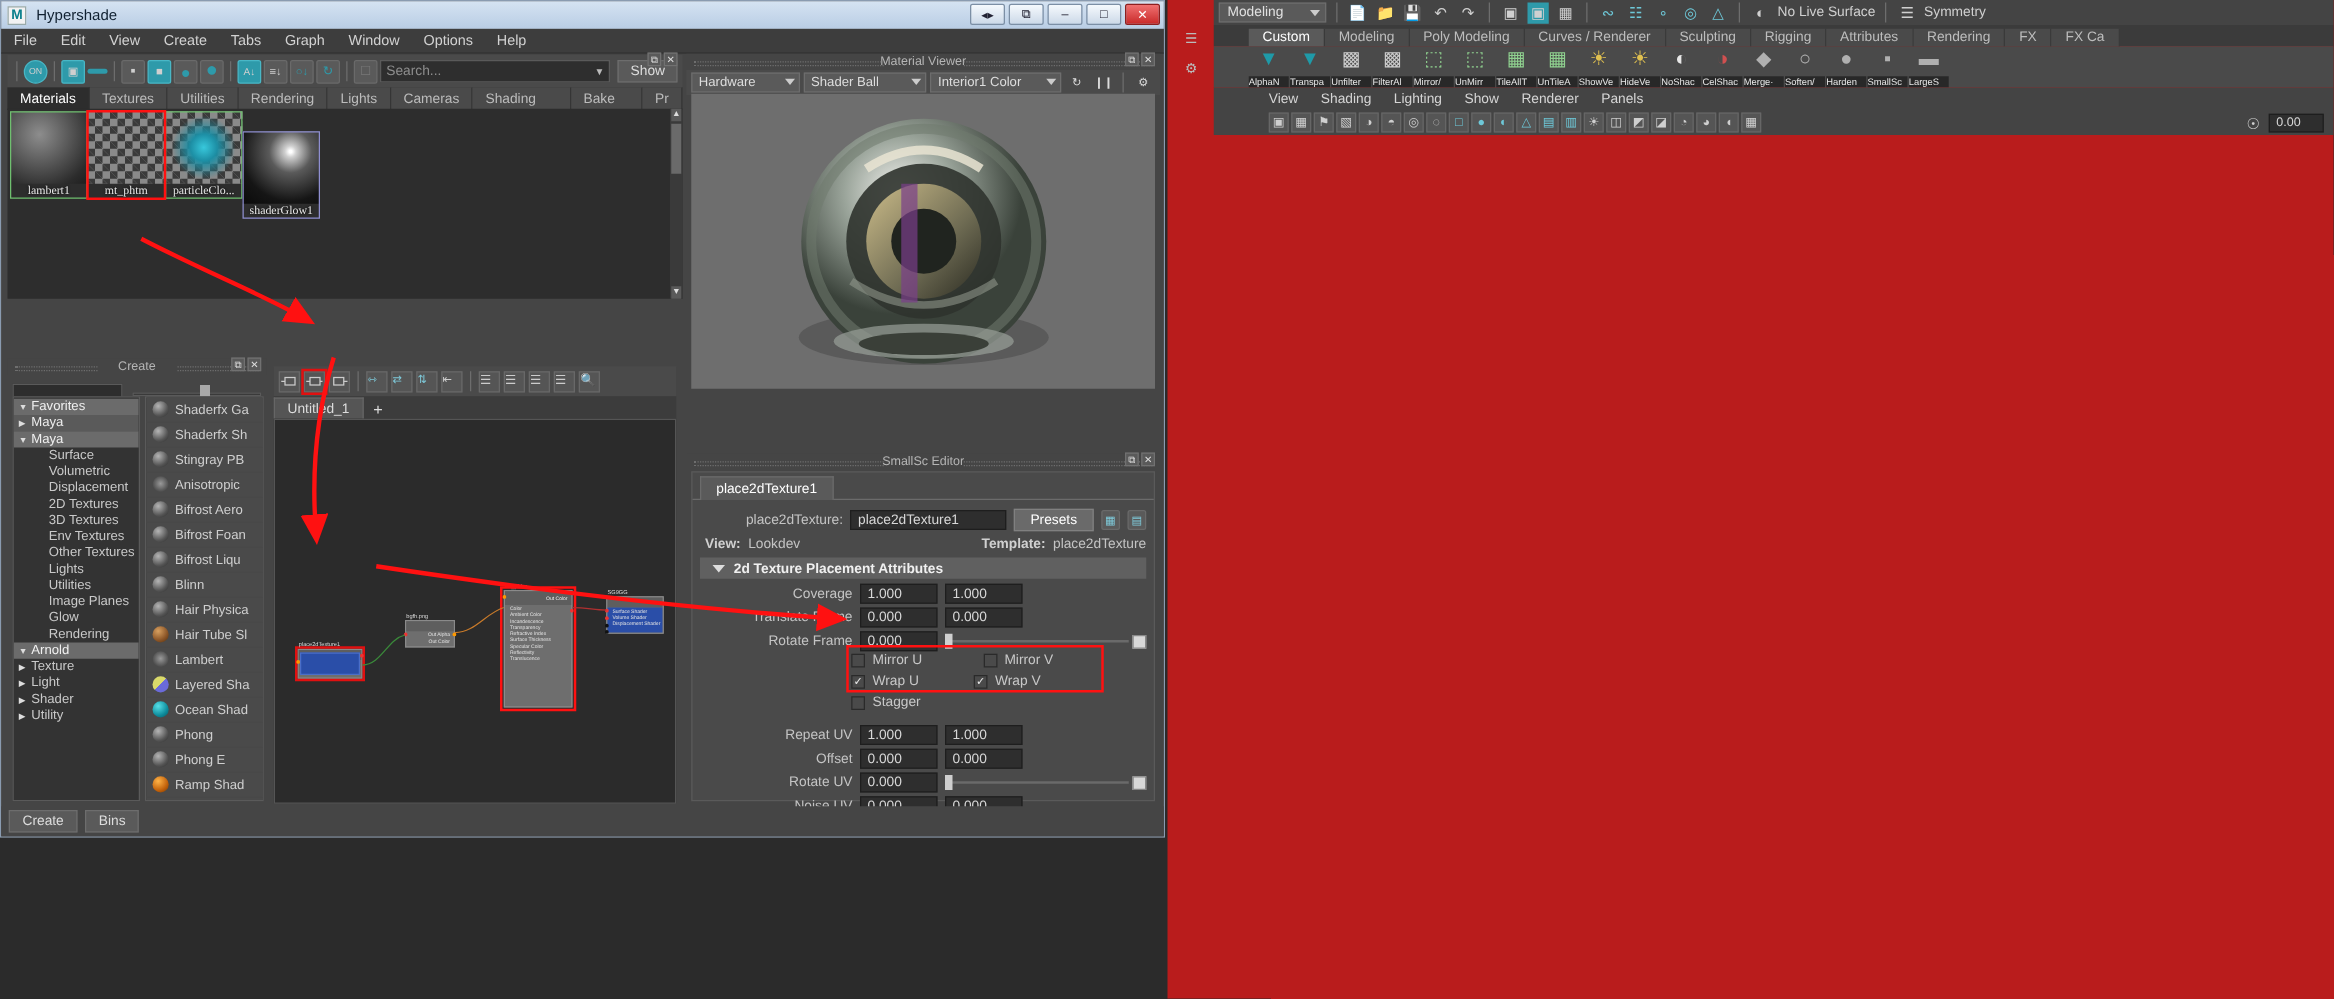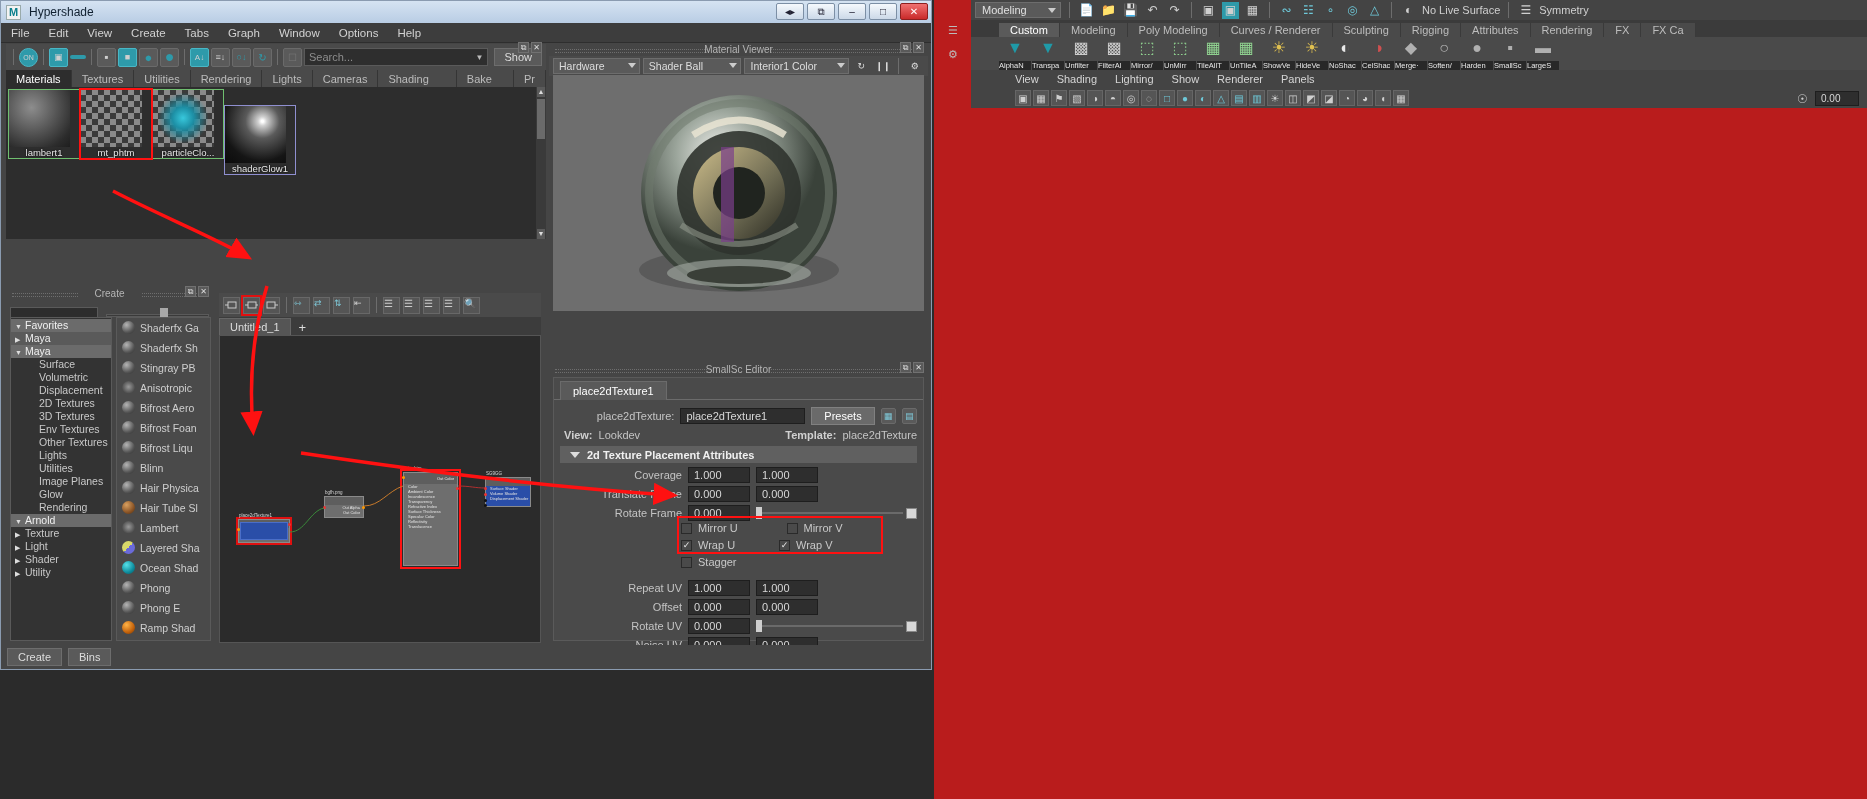--- a/index.html
+++ b/index.html
@@ -72,21 +72,21 @@
                display:flex; align-items:center; padding:0 4px; color:#8d8d8d; position:relative;}
   .searchbox .caret { position:absolute; right:4px; color:#bbb; font-size:8px;}
   .showbtn { height:18px; background:#5a5a5a; border:1px solid #6d6d6d; padding:0 9px;
              display:flex;align-items:center; color:#ddd; margin-left:4px;}
   .tabrow { height:18px; display:flex; background:#3a3a3a; border-bottom:1px solid #2c2c2c;}
   .tab { padding:0 10px; height:18px; line-height:18px; background:#4a4a4a;
          border-right:1px solid #353535; color:#bcbcbc; font-size:11px;}
   .tab.sel { background:#2d2d2d; color:#ffffff; }
   .swatchpane { position:absolute; left:0; right:0; top:44px; bottom:0; background:#2d2d2d;
                 display:flex; padding:2px; gap:0;}
-  .sw { width:72px; height:70px; position:relative; }
+  .sw { width:62px; height:70px; position:relative;font-family:Liberation Serif, serif; }
   .sw .img { width:62px; height:58px; }
   .sw .lbl { position:absolute; left:0; right:0; bottom:1px; text-align:center; font-size:9.5px;
              color:#e8e8e8; text-shadow:0 0 2px #000; }
   .sw.g { outline:1px solid #6fbf6f; outline-offset:-1px;}
   .sw.v { outline:1px solid #8f8fd0; outline-offset:-1px;margin-top:16px;}
   .sw.r { outline:2px solid #ff1111; outline-offset:-1px; z-index:3;}
   .checker { background-image:
      linear-gradient(45deg,#3a3a3a 25%,transparent 25%,transparent 75%,#3a3a3a 75%),
      linear-gradient(45deg,#3a3a3a 25%,#8a8a8a 25%,#8a8a8a 75%,#3a3a3a 75%);
      background-size:12px 12px; background-position:0 0,6px 6px;}

